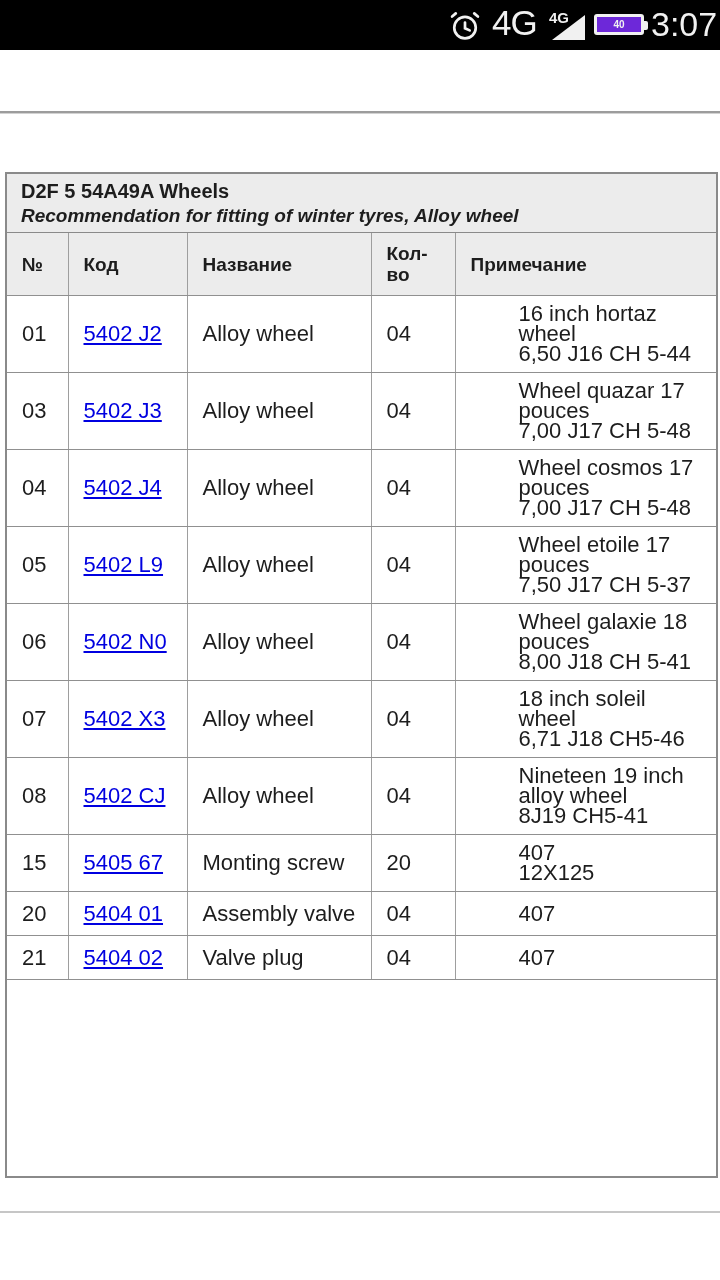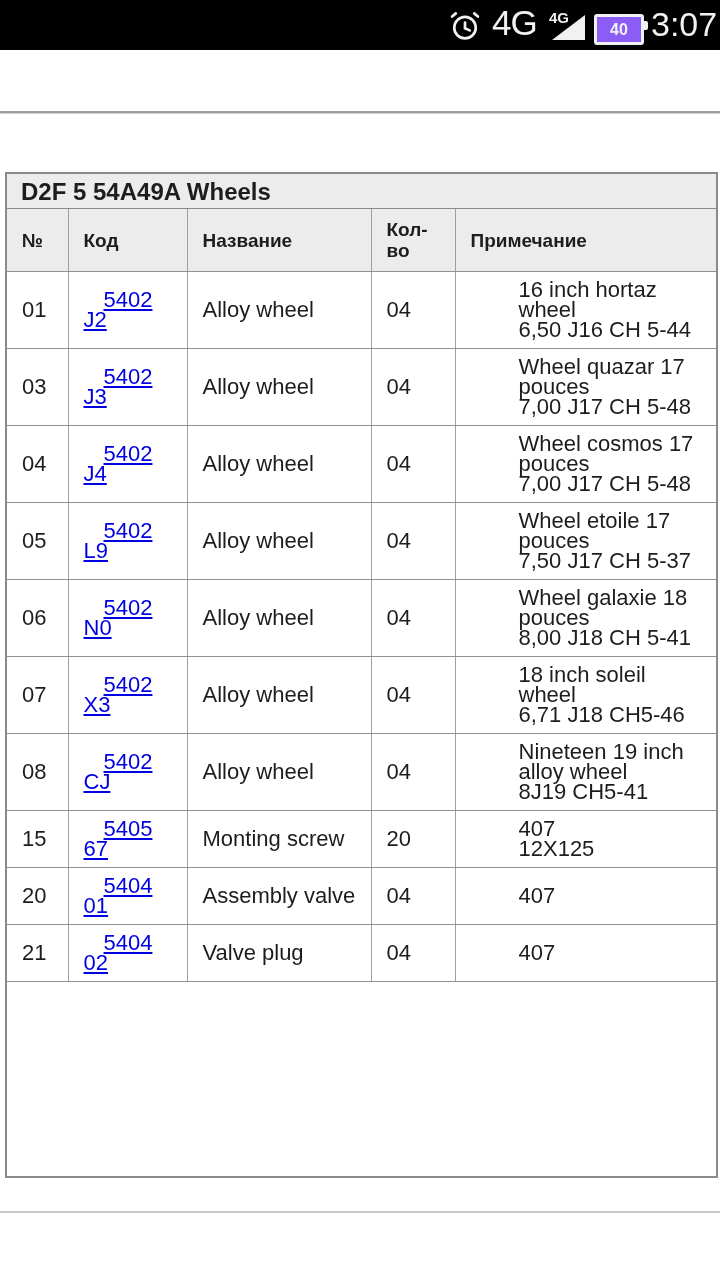--- a/index.html
+++ b/index.html
@@ -27,24 +27,24 @@
     background:var(--statusbg);color:var(--statusink);
   }
   .sb-alarm{position:absolute;left:448px;top:9px;width:34px;height:34px;}
   .sb-4g{position:absolute;left:492px;top:3px;font-size:35px;font-weight:400;letter-spacing:-1px;}
   .sb-sup4g{position:absolute;left:549px;top:9px;font-size:15px;font-weight:700;}
   .sb-tri{
     position:absolute;left:552px;top:15px;width:0;height:0;
     border-left:33px solid transparent;border-bottom:25px solid var(--statusink);
   }
   .sb-batt{
-    position:absolute;left:594px;top:14px;width:50px;height:31px;
-    border:3px solid var(--statusink);border-radius:3px;background:#8b5cf6;
+    position:absolute;left:594px;top:14px;width:50px;height:21px;
+    border:3px solid var(--statusink);border-radius:3px;background:#6d28d9;
     display:flex;align-items:center;justify-content:center;
-    font-size:16px;font-weight:700;color:var(--statusink);
+    font-size:10px;font-weight:700;color:var(--statusink);
   }
   .sb-batt .nub{position:absolute;right:-7px;top:4px;width:4px;height:9px;background:var(--statusink);border-radius:0 2px 2px 0;}
   .sb-time{position:absolute;left:651px;top:5px;font-size:34px;font-weight:400;}
   
   .divider-top{
     position:absolute;left:0;top:111px;width:720px;height:3px;
     background:#9c9c9c;border-bottom:1px solid #d2d2d2;
   }
   .divider-bottom{
     position:absolute;left:0;top:1211px;width:720px;height:2px;
@@ -55,21 +55,21 @@
     position:absolute;left:5px;top:172px;width:713px;height:1006px;
     border:2px solid var(--frameborder);
     background:#ffffff;
     display:flex;flex-direction:column;
   }
   .doc-head{
     background:var(--headbg);
     border-bottom:1px solid var(--frameborder);
     padding:5px 14px 4px 14px;
   }
-  .doc-title{font-size:24px;font-weight:700;line-height:25px;}
+  .doc-title{font-size:20px;font-weight:700;line-height:25px;}
   .doc-subtitle{font-size:19px;font-weight:700;font-style:italic;line-height:24px;}
   table.parts{
     width:100%;border-collapse:collapse;table-layout:fixed;
   }
   table.parts th{
     background:var(--headbg);
     font-size:19px;font-weight:700;text-align:left;
     padding:10px 8px 10px 15px;line-height:21px;
     border-right:1px solid var(--cellborder);
     border-bottom:1px solid var(--rowborder);
@@ -79,21 +79,21 @@
     font-size:22px;line-height:20px;vertical-align:middle;
     padding:8px 8px 8px 15px;
     border-right:1px solid var(--cellborder);
     border-bottom:1px solid var(--rowborder);
     background:#ffffff;
   }
   table.parts td:last-child{border-right:none;}
   td.qty{padding-left:13px;}
   td.note{padding-left:17px;}
   .note-wrap{min-height:27px;display:flex;flex-direction:column;justify-content:center;margin-left:48px;}
-  a.code-link{color:var(--link);text-decoration:underline;margin-left:20px;}
+  a.code-link{color:var(--link);text-decoration:underline;}
   .filler{flex:1;background:#ffffff;}
 </style>
 </head>
 <body>
 
 <div class="statusbar">
   <svg class="sb-alarm" viewBox="0 0 24 24">
     <g fill="none" stroke="#f1f1f1" stroke-width="1.9" stroke-linecap="round">
       <circle cx="12" cy="13.2" r="7.6"></circle>
       <polyline points="12,9.6 12,13.6 15.3,15.1"></polyline>
@@ -110,20 +110,21 @@
   </div>
   <div class="sb-time">3:07</div>
 </div>
 
 <div class="divider-top"></div>
 <div class="divider-bottom"></div>
 
 <div class="frame">
   <div class="doc-head">
     <div class="doc-title">D2F 5 54A49A Wheels</div>
+    <div class="doc-subtitle">Recommendation for fitting of winter tyres, Alloy wheel</div>
   </div>
 
   <table class="parts">
     <colgroup>
         <col style="width:61px">
         <col style="width:119px">
         <col style="width:184px">
         <col style="width:84px">
         <col>
       </colgroup>

